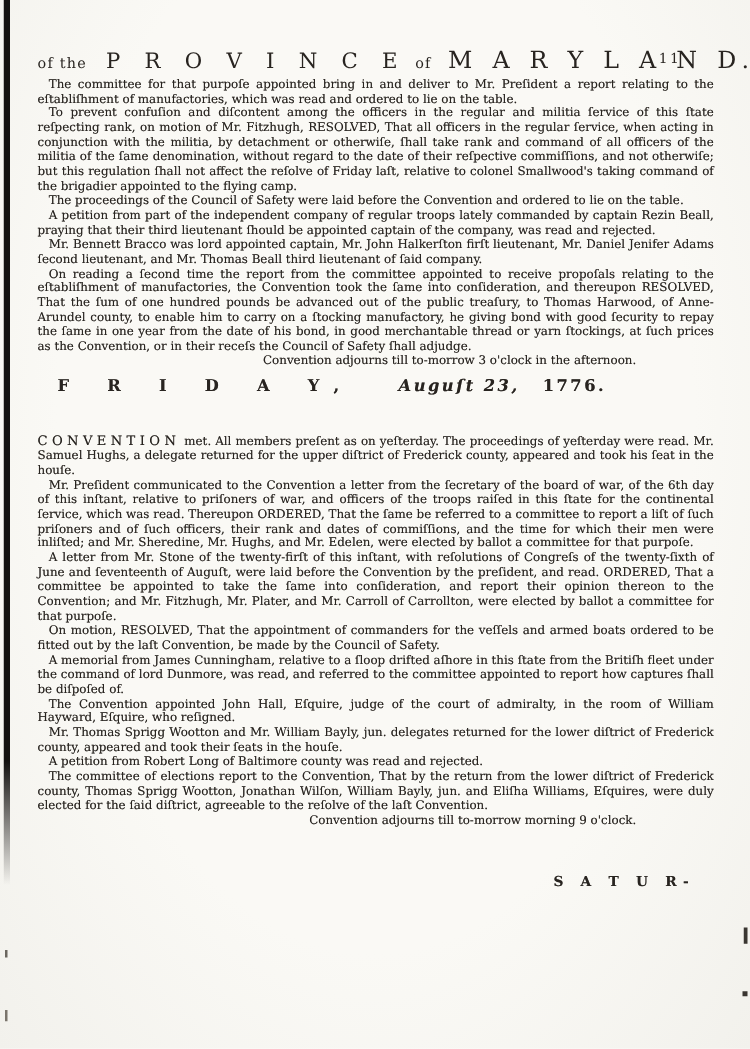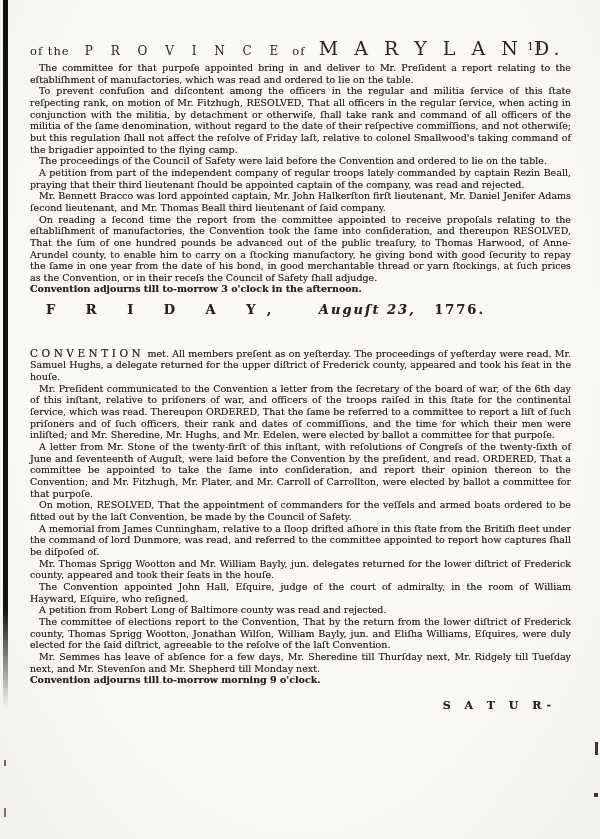--- a/index.html
+++ b/index.html
@@ -20,39 +20,39 @@
   .speck.s2{right:2px;top:793px;width:4px;height:4px;}
   .speck.s3{left:4px;top:760px;width:2px;height:6px;background:#6b665f;}
   .speck.s4{left:4px;top:808px;width:2px;height:9px;background:#7a746c;}
 
   .header{
     position:absolute;top:37px;left:30px;width:541px;
     text-align:center;padding-right:64px;box-sizing:border-box;
     white-space:nowrap;
   }
   .hdr-prefix{font-size:11.5px;letter-spacing:1px;margin-right:10px;}
-  .hdr-big{font-size:12px;letter-spacing:7px;}
+  .hdr-big{font-size:17px;letter-spacing:7px;}
   .hdr-infix{font-size:11.5px;letter-spacing:1px;margin:0 8px 0 2px;}
   .hdr-big2{font-size:19px;letter-spacing:5px;}
   .page-number{
     position:absolute;top:40px;right:55px;
     font-size:11px;letter-spacing:2px;
   }
 
   .content{
     position:absolute;top:62px;left:30px;width:541px;
     font-size:9.5px;line-height:11.65px;
     text-align:justify;
     text-shadow:0 0 0.4px rgba(40,36,32,0.55);
   }
   .content p{margin:0;text-indent:9px;}
   .content p.no-indent{text-indent:0;margin-top:32px;}
   .content p.centered{
-    text-align:left;text-indent:0;
-    padding-right:62px;box-sizing:border-box;font-weight:bold;
+    text-align:right;text-indent:0;
+    padding-right:62px;box-sizing:border-box;
   }
   .day-heading{
     margin:9px 0 7px;
     text-align:center;padding-right:70px;
     font-size:13px;font-weight:bold;
     white-space:nowrap;
   }
   .day-word{letter-spacing:13px;margin-right:30px;}
   .date-word{letter-spacing:2px;margin-right:14px;font-style:italic;}
   .year-word{letter-spacing:2px;}
@@ -96,24 +96,23 @@
       <span class="day-word">F R I D A Y,</span>
       <span class="date-word">Auguſt 23,</span>
       <span class="year-word">1776.</span>
     </div>
 
     <p class="no-indent"><span class="lead-caps">CONVENTION</span><span> met.  All members preſent as on yeſterday.  The proceedings of yeſterday were read.  Mr. Samuel Hughs, a delegate returned for the upper diſtrict of Frederick county, appeared and took his ſeat in the houſe.</span></p>
     <p>Mr. Preſident communicated to the Convention a letter from the ſecretary of the board of war, of the 6th day of this inſtant, relative to priſoners of war, and officers of the troops raiſed in this ſtate for the continental ſervice, which was read.  Thereupon ORDERED, That the ſame be referred to a committee to report a liſt of ſuch priſoners and of ſuch officers, their rank and dates of commiſſions, and the time for which their men were inliſted; and Mr. Sheredine, Mr. Hughs, and Mr. Edelen, were elected by ballot a committee for that purpoſe.</p>
     <p>A letter from Mr. Stone of the twenty-firſt of this inſtant, with reſolutions of Congreſs of the twenty-ſixth of June and ſeventeenth of Auguſt, were laid before the Convention by the preſident, and read.  ORDERED, That a committee be appointed to take the ſame into conſideration, and report their opinion thereon to the Convention; and Mr. Fitzhugh, Mr. Plater, and Mr. Carroll of Carrollton, were elected by ballot a committee for that purpoſe.</p>
     <p>On motion, RESOLVED, That the appointment of commanders for the veſſels and armed boats ordered to be fitted out by the laſt Convention, be made by the Council of Safety.</p>
     <p>A memorial from James Cunningham, relative to a ſloop drifted aſhore in this ſtate from the Britiſh fleet under the command of lord Dunmore, was read, and referred to the committee appointed to report how captures ſhall be diſpoſed of.</p>
+    <p>The Convention appointed John Hall, Eſquire, judge of the court of admiralty, in the room of William Hayward, Eſquire, who reſigned.</p>
     <p>Mr. Thomas Sprigg Wootton and Mr. William Bayly, jun. delegates returned for the lower diſtrict of Frederick county, appeared and took their ſeats in the houſe.</p>
-    <p>The Convention appointed John Hall, Eſquire, judge of the court of admiralty, in the room of William Hayward, Eſquire, who reſigned.</p>
     <p>A petition from Robert Long of Baltimore county was read and rejected.</p>
     <p>The committee of elections report to the Convention, That by the return from the lower diſtrict of Frederick county, Thomas Sprigg Wootton, Jonathan Wilſon, William Bayly, jun. and Eliſha Williams, Eſquires, were duly elected for the ſaid diſtrict, agreeable to the reſolve of the laſt Convention.</p>
-    <p>Mr. Semmes has leave of abſence for a few days, Mr. Sheredine till Thurſday next, Mr. Ridgely till Tueſday next, and Mr. Stevenſon and Mr. Shepherd till Monday next.</p>
     <p class="centered">Convention adjourns till to-morrow morning 9 o'clock.</p>
 
   </div>
 
   <div class="catchword">S A T U R-</div>
 
 </div>
 
 </body></html>

